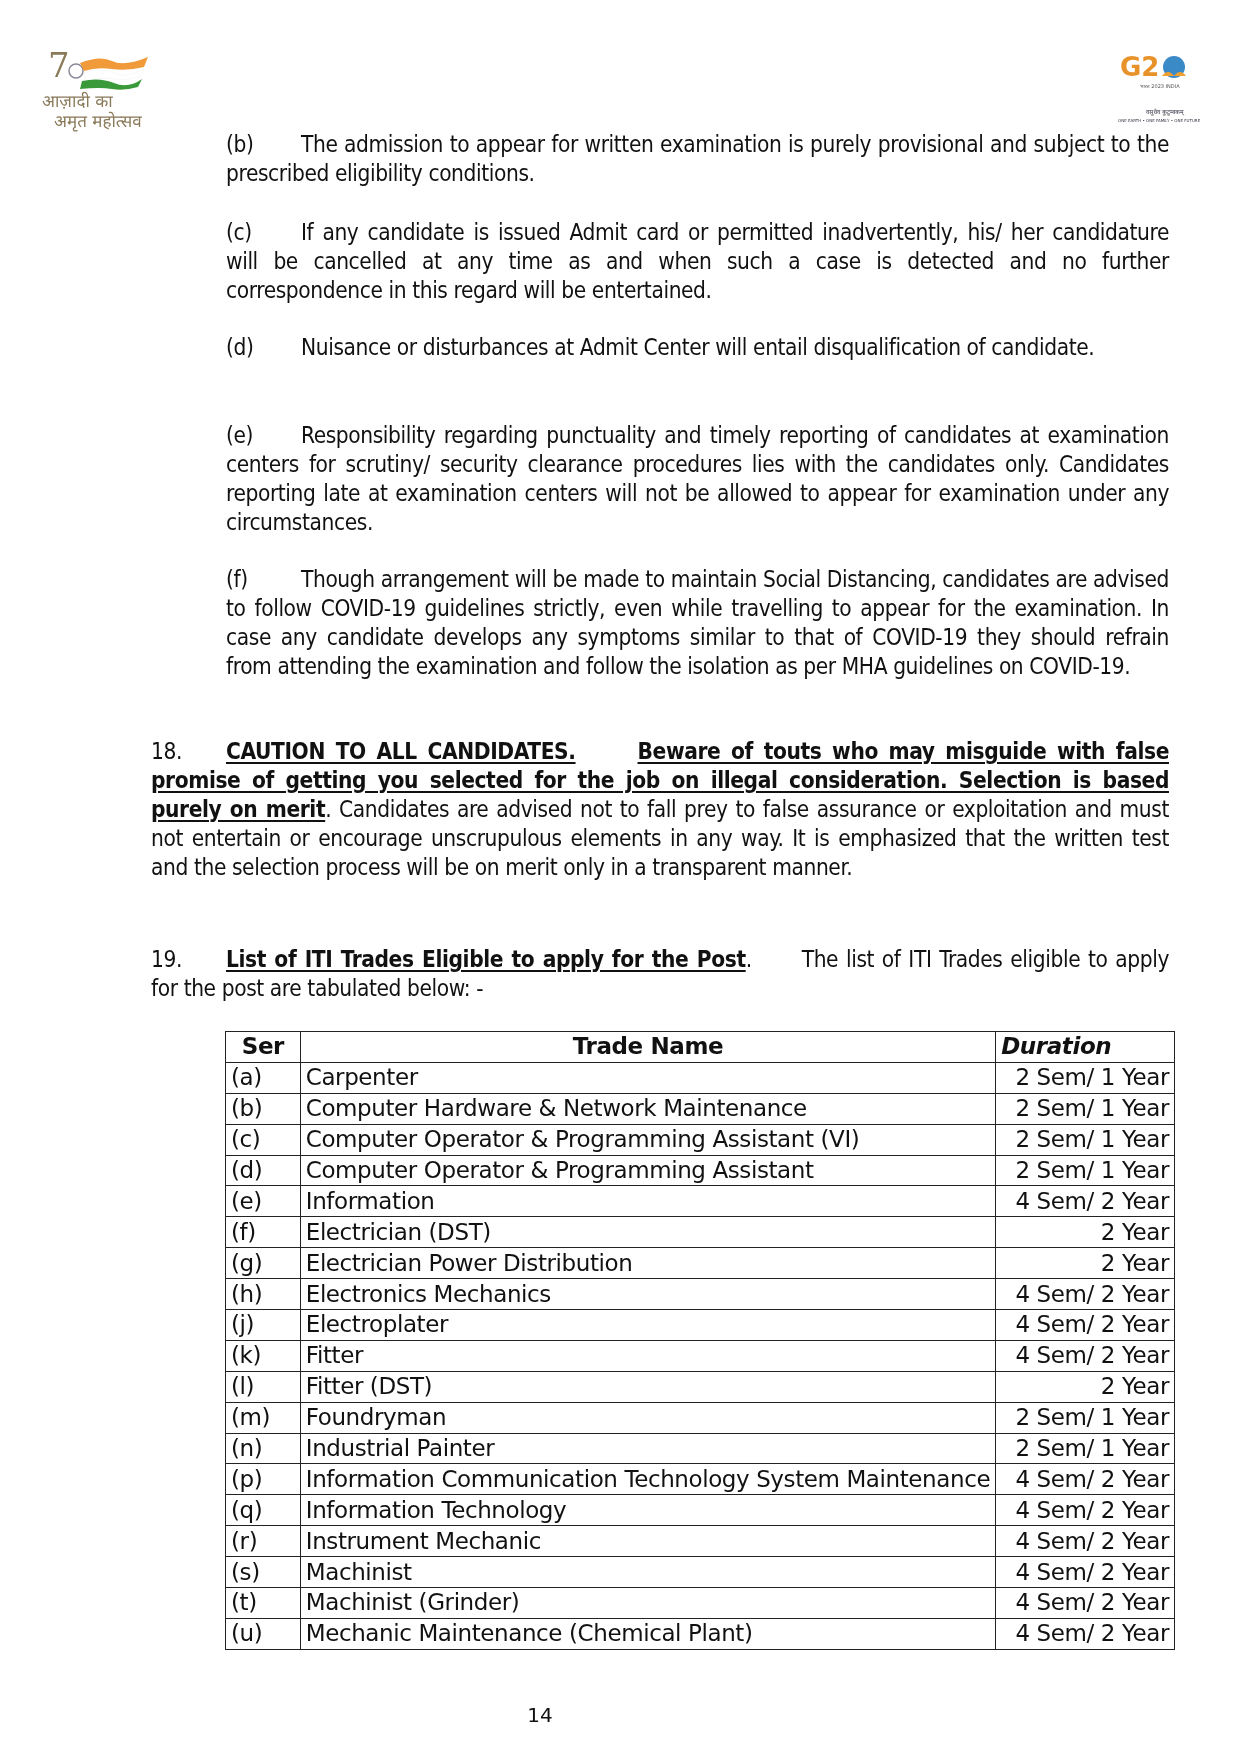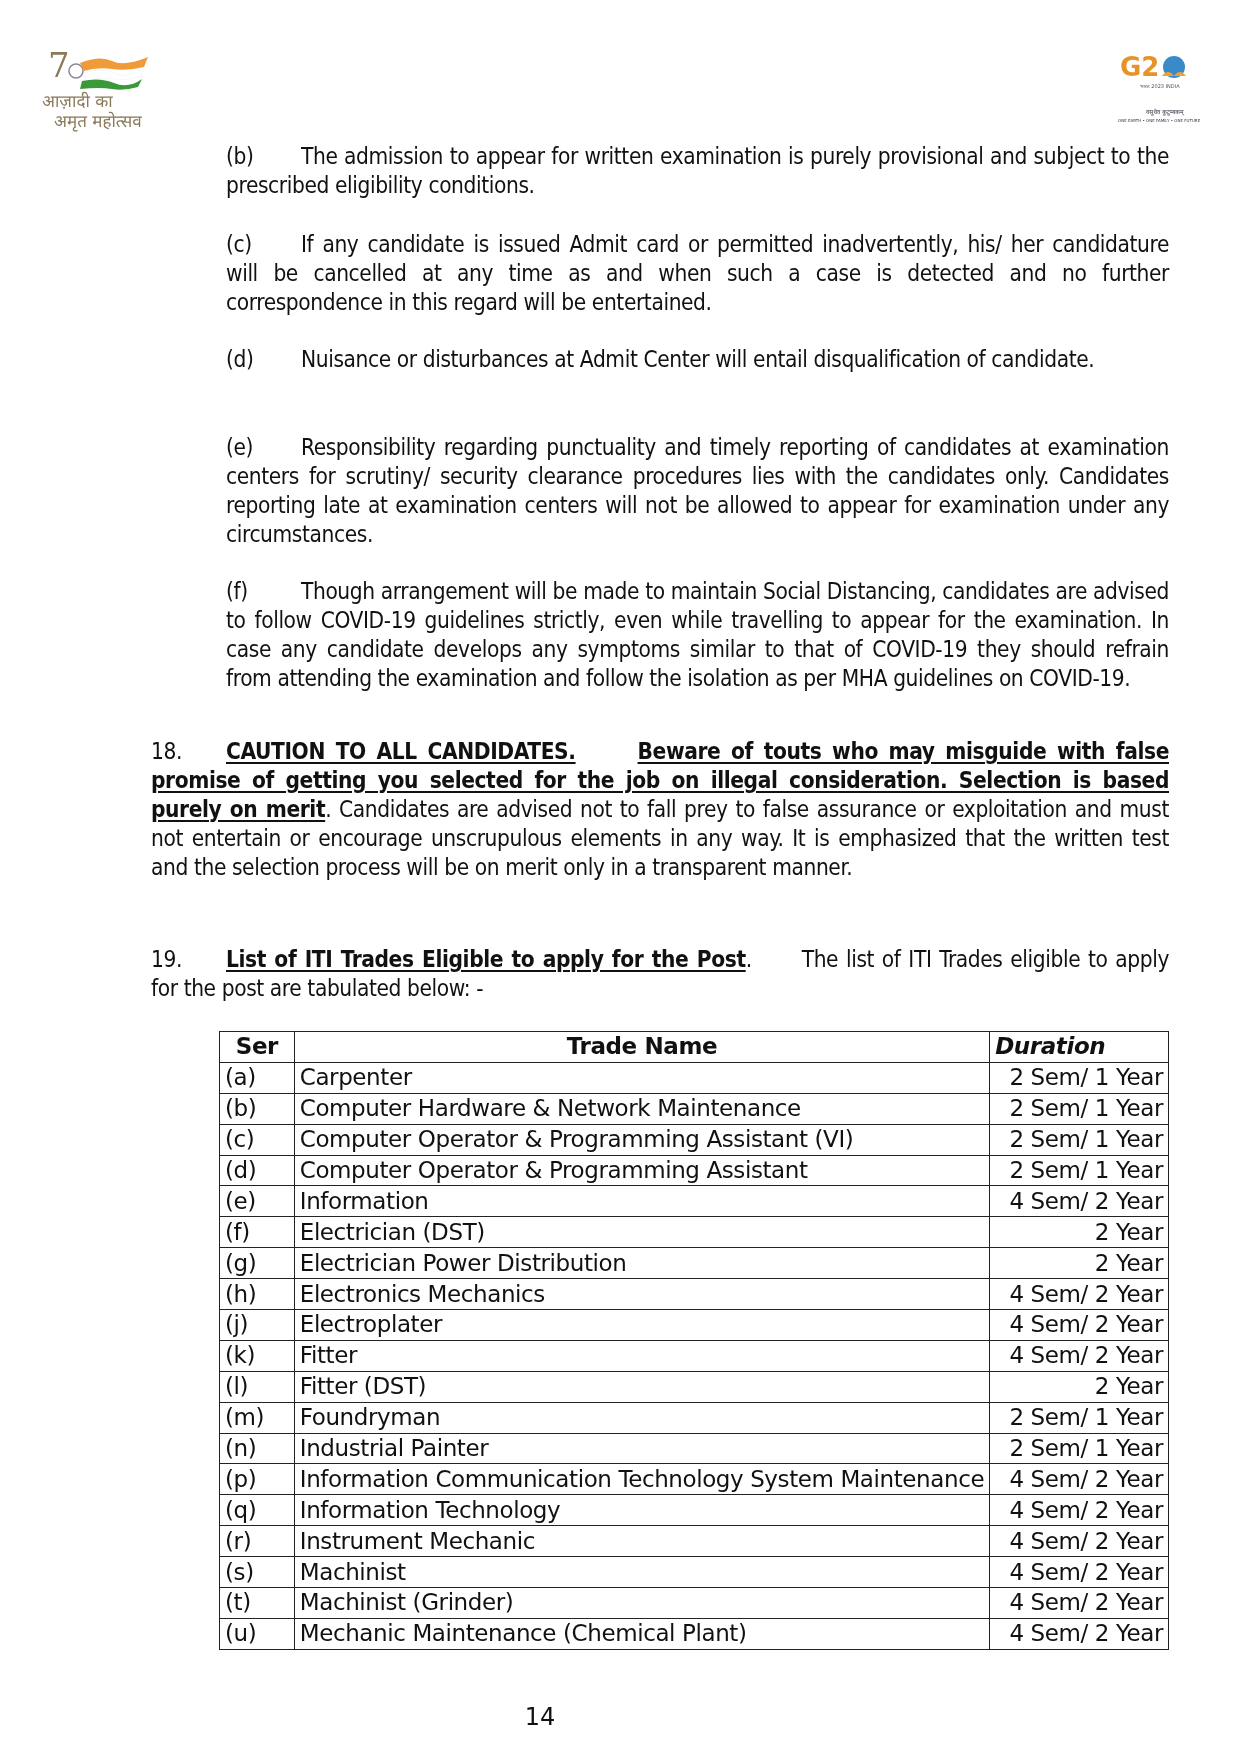--- a/index.html
+++ b/index.html
@@ -4,32 +4,32 @@
 <style>
   html, body { margin: 0; padding: 0; background: #ffffff; }
   body { width: 1240px; height: 1753px; position: relative; overflow: hidden;
          font-family: "DejaVu Sans", sans-serif; color: #111; }
   .logo-left { position: absolute; left: 40px; top: 45px; width: 130px; height: 90px; }
   .logo-right { position: absolute; left: 1118px; top: 48px; width: 90px; height: 82px; }
   .para { position: absolute; font-size: 22.5px; line-height: 29px; text-align: justify;
           font-stretch: condensed; letter-spacing: -0.4px; }
   .para .lbl { display: inline-block; width: 75px; }
   .para .num { display: inline-block; width: 75px; }
-  .sub { left: 226px; width: 943px; margin-top: 12px; }
+  .sub { left: 226px; width: 943px; }
   .main { left: 151px; width: 1018px; }
   .bu { font-weight: bold; text-decoration: underline; text-decoration-thickness: 2px; text-underline-offset: 3px; }
-  table.trades { position: absolute; left: 219px; top: 1031px; width: 950px;
+  table.trades { position: absolute; left: 225px; top: 1031px; width: 950px;
                  border-collapse: collapse; font-size: 23px; letter-spacing: -0.4px; }
   table.trades td, table.trades th { border: 1.5px solid #222; height: 29.9px; padding: 0 5px;
                  line-height: 29px; white-space: nowrap; }
   table.trades th { font-weight: bold; text-align: center; }
   table.trades th.dur { text-align: left; padding-left: 5px; font-style: italic; }
   table.trades td.ser { width: 64px; }
   table.trades td.dur { width: 168px; text-align: right; }
-  .page-num { position: absolute; left: 0; width: 1080px; top: 1703px; text-align: center; font-size: 24px; }
+  .page-num { position: absolute; left: 0; width: 1080px; top: 1703px; text-align: center; font-size: 20px; }
 </style>
 </head>
 <body>
 
 <div class="logo-left">
   <svg width="130" height="90" viewBox="0 0 130 90">
     <text x="8" y="32" font-family="DejaVu Serif, serif" font-size="34" fill="#8a7a5a">7</text>
     <circle cx="36" cy="26" r="7" fill="none" stroke="#8a8a9a" stroke-width="1.5"></circle>
     <path d="M40 18 Q60 10 72 16 T108 12 L104 22 Q88 26 72 24 T44 26 Z" fill="#f09a3a"></path>
     <path d="M44 28 Q62 22 74 28 T104 24 L100 32 Q86 36 74 34 T46 36 Z" fill="#ffffff" stroke="#eee" stroke-width="0.5"></path>

